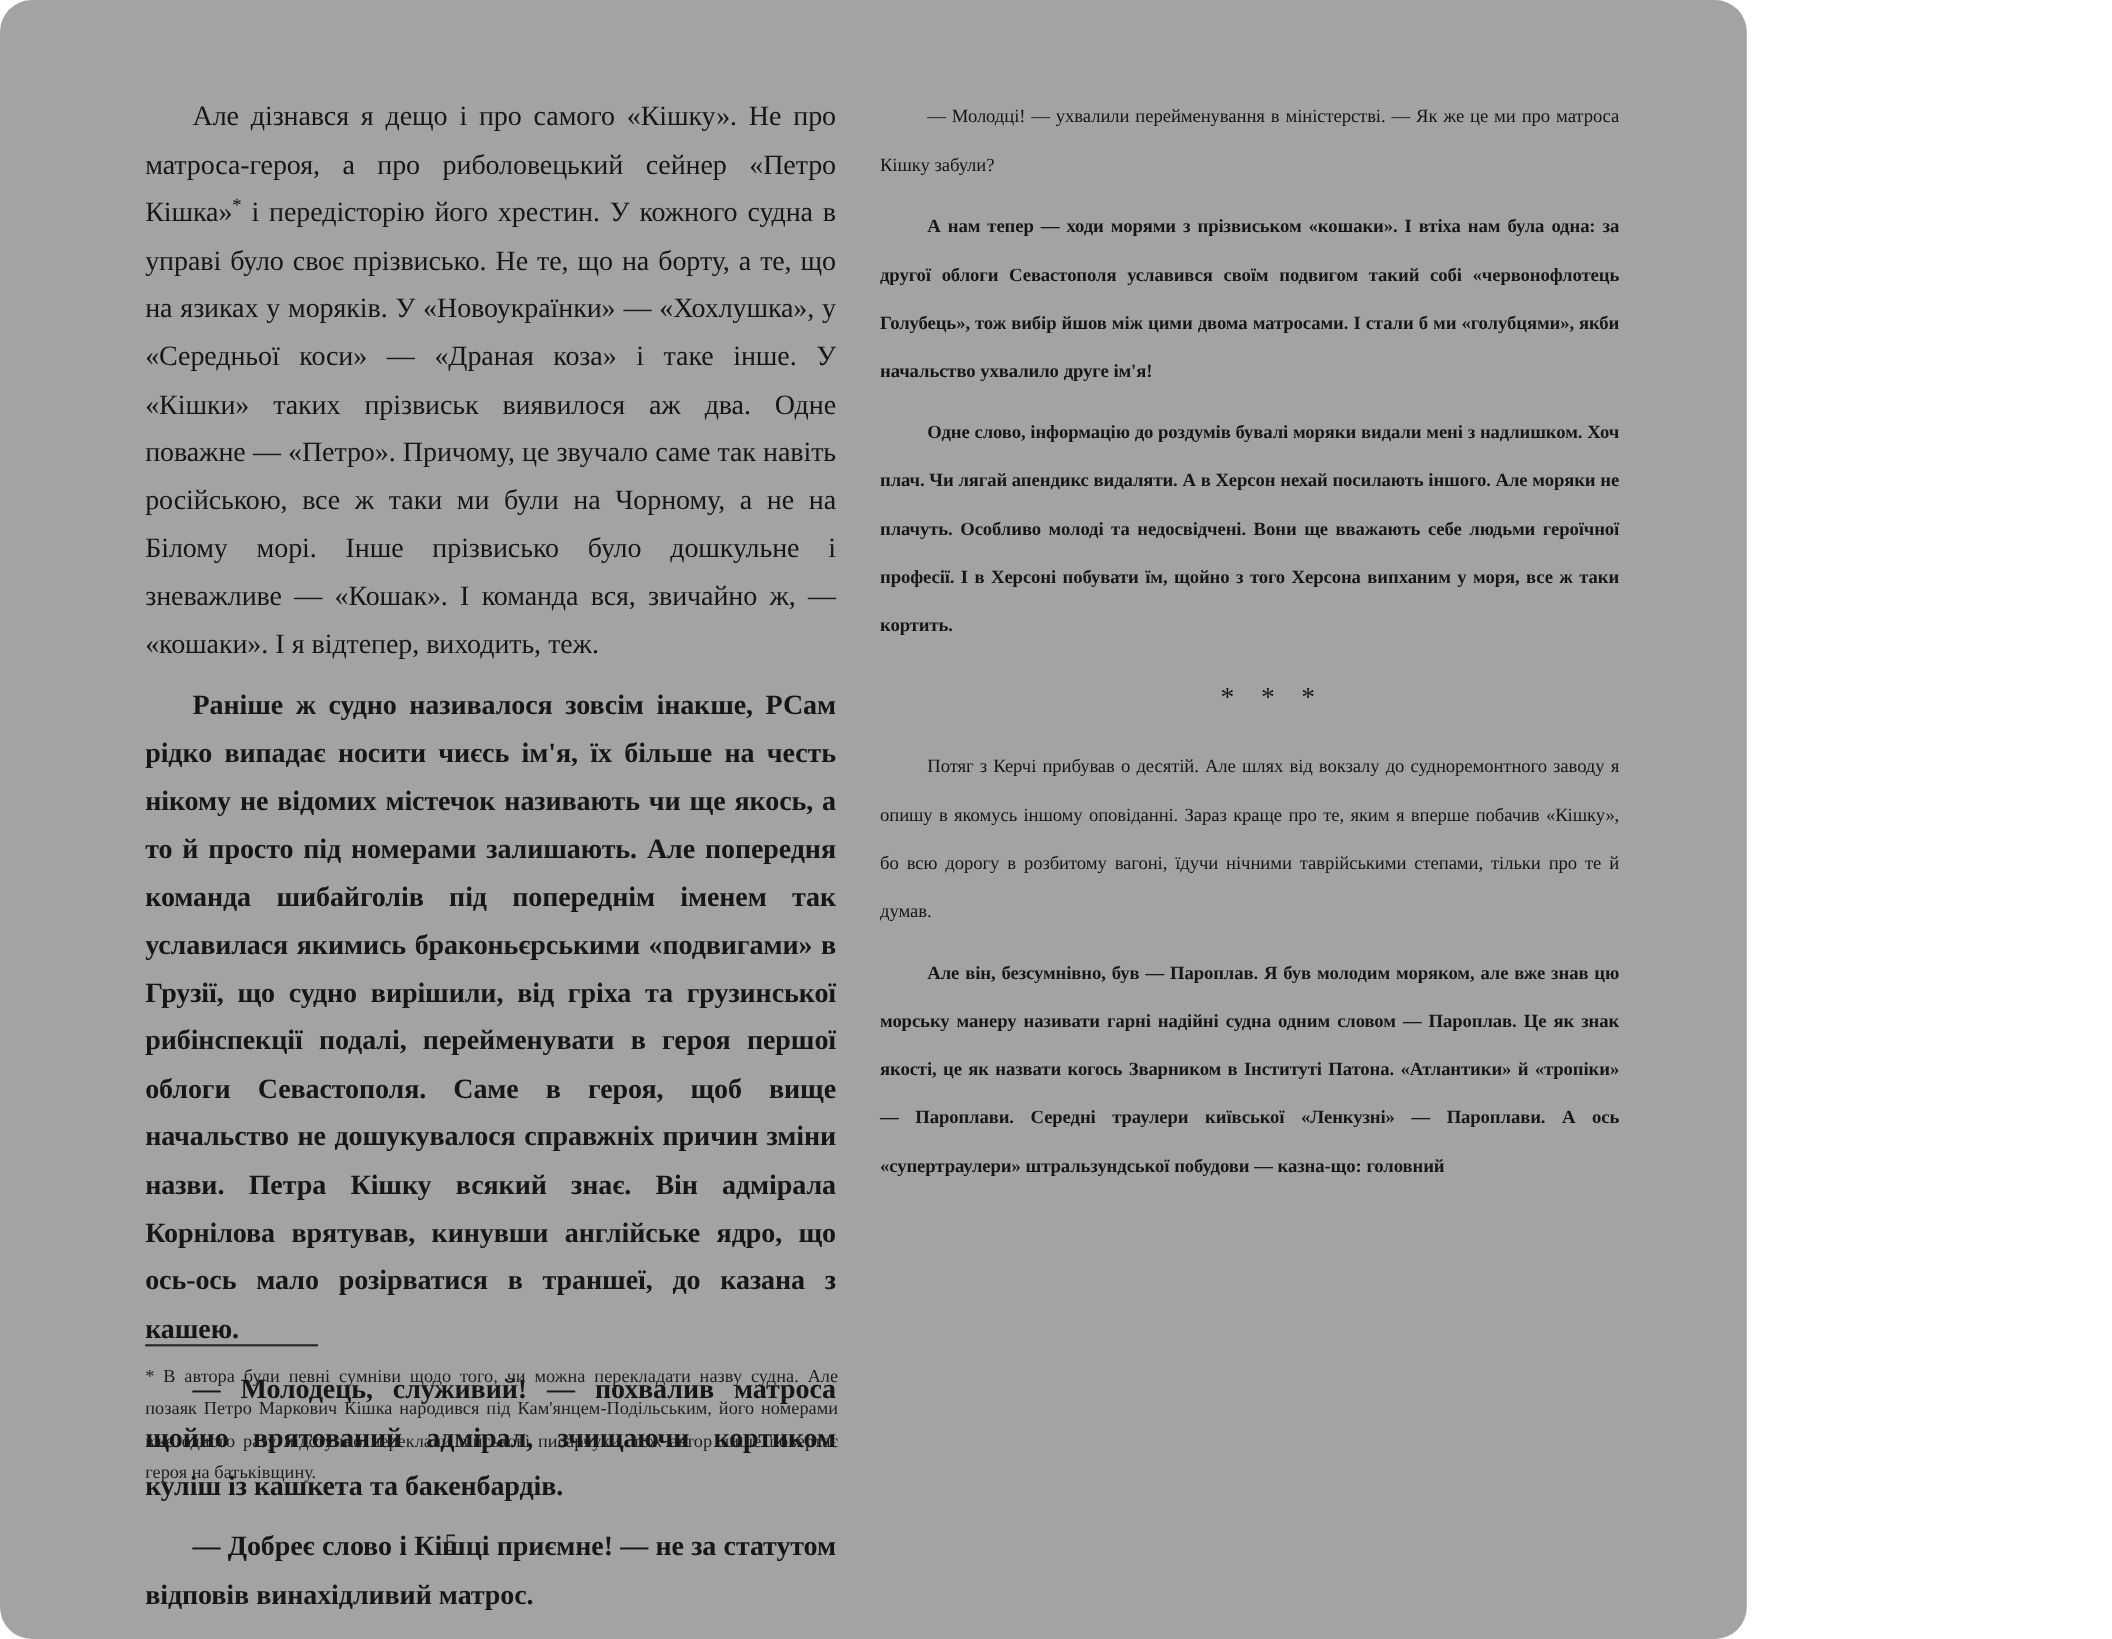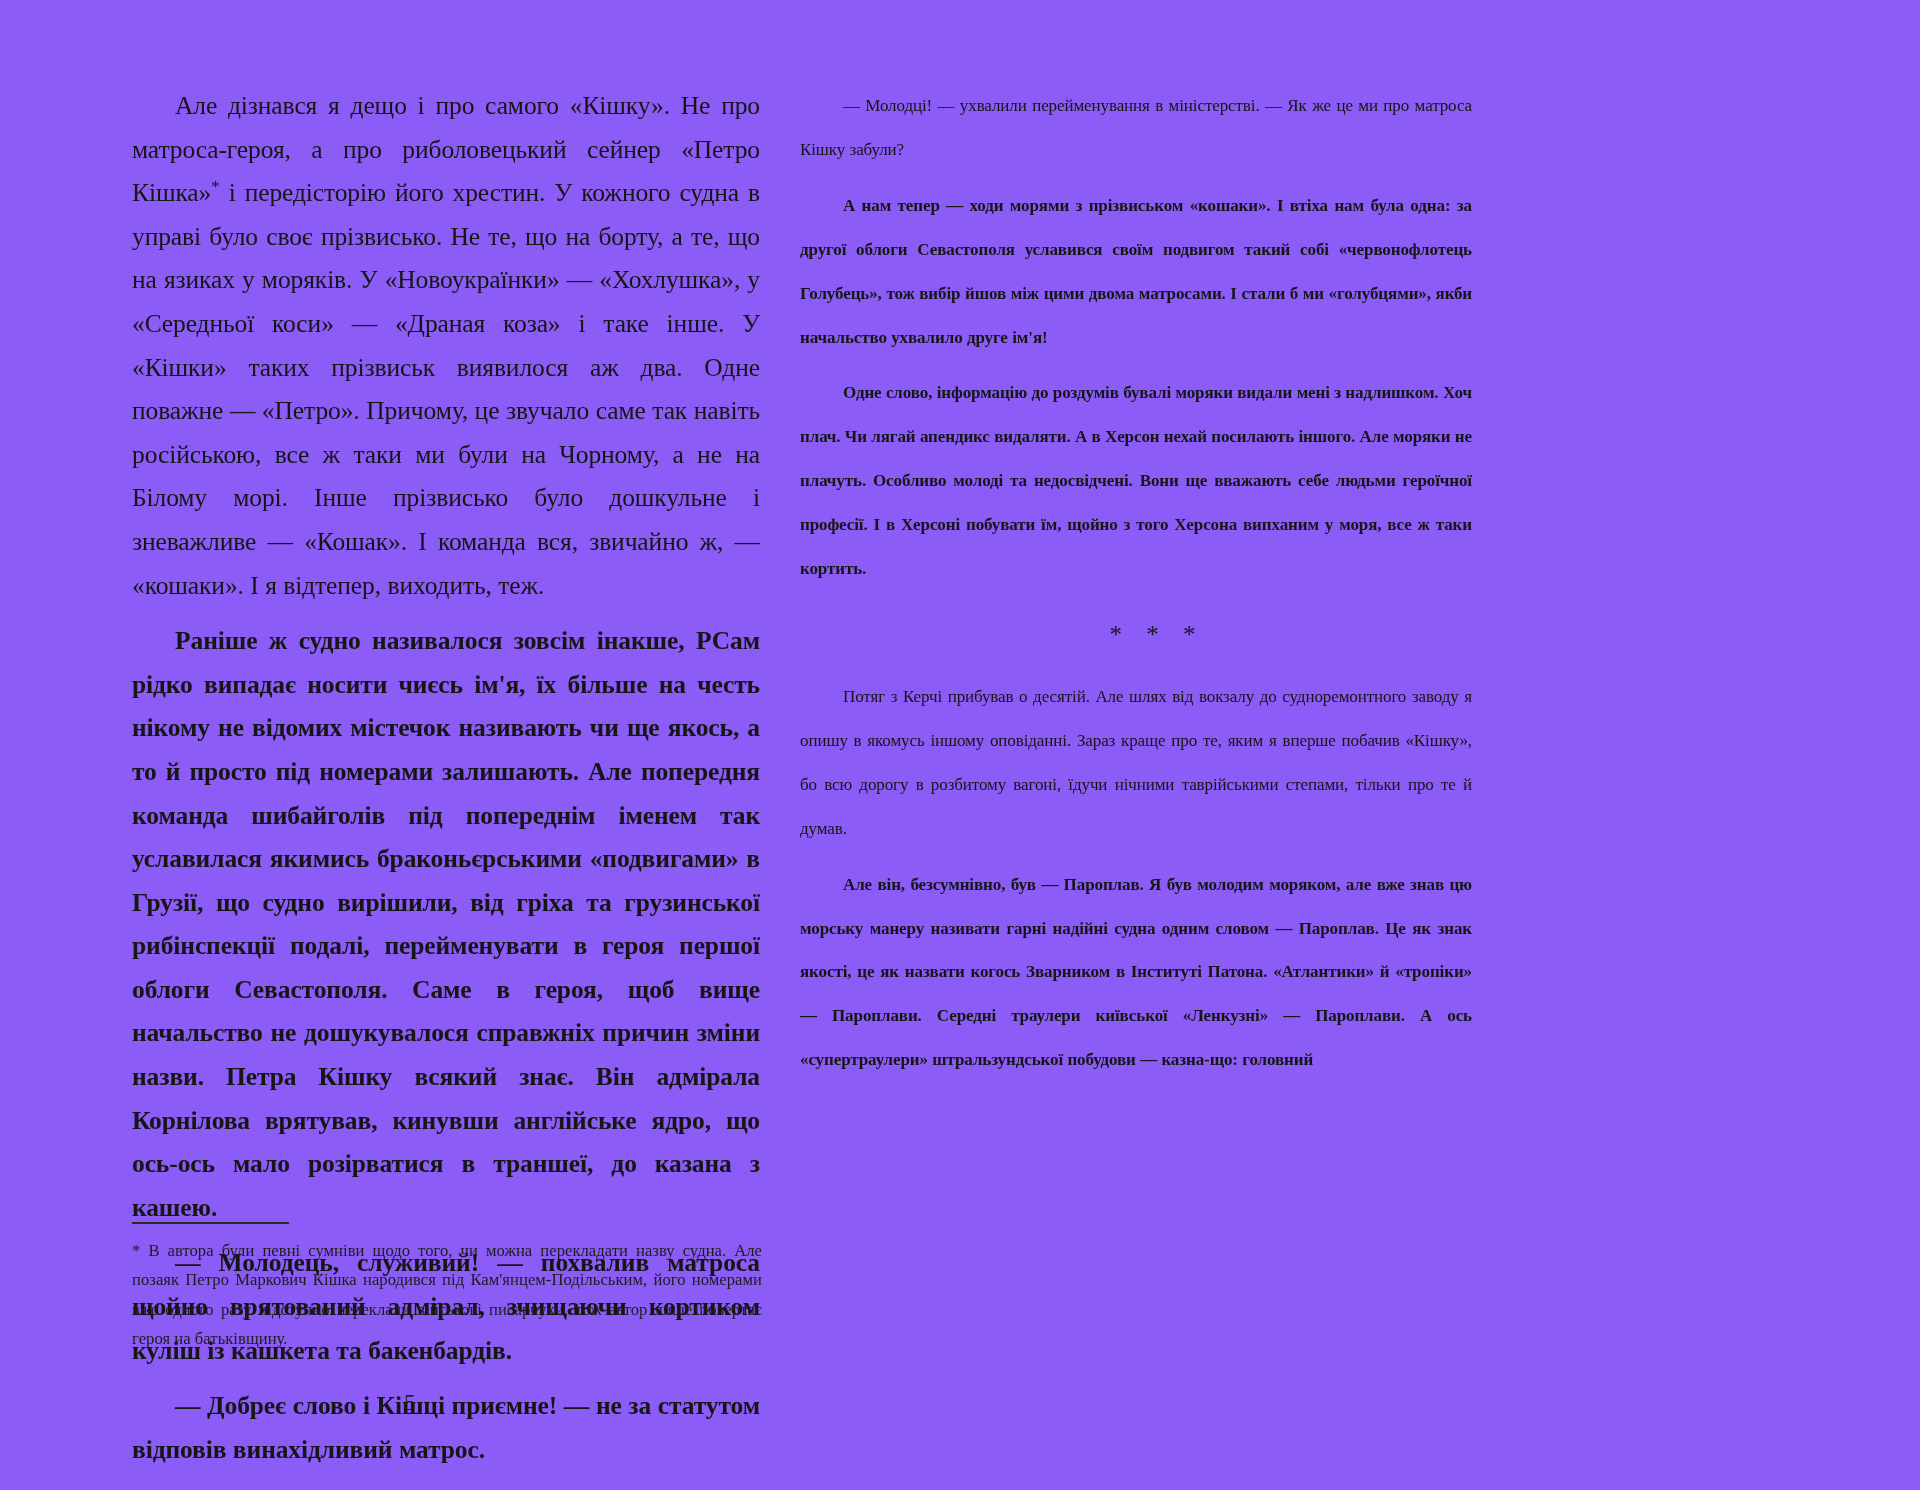--- a/index.html
+++ b/index.html
@@ -11,25 +11,26 @@
   body {
     width: 1920px;
     height: 1490px;
     overflow: hidden;
     font-family: "Liberation Serif", "DejaVu Serif", serif;
     color: #1a1a1a;
   }
 
   .spread {
     position: relative;
-    width: 1920px;
+    width: 1588px;
     height: 1490px;
-    background: #8b5cf6;
+    background: #a3a3a3;
     display: flex;
     box-sizing: border-box;
+    border-radius: 29px;
   }
 
   
   .page {
     position: relative;
     box-sizing: border-box;
     height: 1490px;
   }
   .page-left {
     width: 790px;

